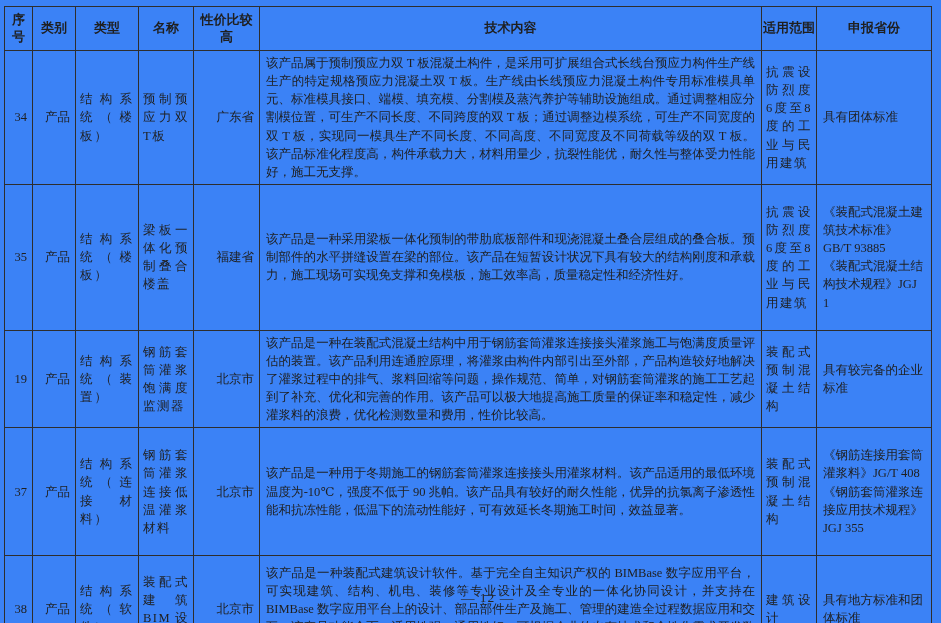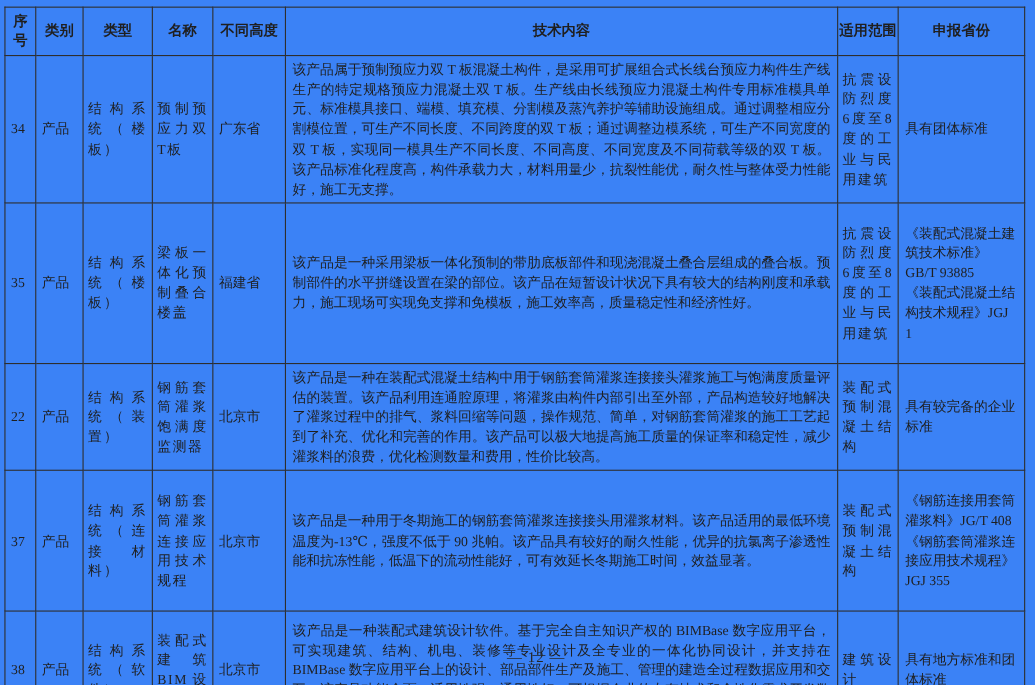--- a/index.html
+++ b/index.html
@@ -24,21 +24,21 @@
     overflow:hidden;
     word-break:break-word;
   }
   .doc-table th{
     font-weight:bold;
     font-size:13px;
     text-align:center;
     padding:2px 1px;
     line-height:1.3;
   }
-  td.c-no,td.c-cat,td.c-prov{text-align:left;}
+  td.c-no,td.c-cat,td.c-prov{text-align:right;}
   td.c-type,td.c-name{
     text-align:justify;
     letter-spacing:2px;
     padding:2px 4px;
   }
   td.c-name{letter-spacing:1.5px;font-family:Liberation Serif, serif;}
   td.c-content{
     text-align:justify;
     padding:3px 6px;
   }
@@ -83,21 +83,21 @@
       <col style="width:502px">
       <col style="width:55px">
       <col style="width:115px">
     </colgroup>
     <thead>
       <tr class="h-header">
         <th>序号</th>
         <th>类别</th>
         <th>类型</th>
         <th>名称</th>
-        <th>不同高度</th>
+        <th>性价比较高</th>
         <th>技术内容</th>
         <th>适用范围</th>
         <th>申报省份</th>
       </tr>
     </thead>
     <tbody>
       <tr class="h-r0">
         <td class="c-no">34</td>
         <td class="c-cat">产品</td>
         <td class="c-type">结构系统（楼板）</td>
@@ -113,36 +113,36 @@
         <td class="c-type">结构系统（楼板）</td>
         <td class="c-name">梁板一体化预制叠合楼盖</td>
         <td class="c-prov">福建省</td>
         <td class="c-content">该产品是一种采用梁板一体化预制的带肋底板部件和现浇混凝土叠合层组成的叠合板。预制部件的水平拼缝设置在梁的部位。该产品在短暂设计状况下具有较大的结构刚度和承载力，施工现场可实现免支撑和免模板，施工效率高，质量稳定性和经济性好。</td>
         <td class="c-scope">抗震设防烈度6度至8度的工业与民用建筑</td>
         <td class="c-std">《装配式混凝土建筑技术标准》
 GB/T 93885
 《装配式混凝土结构技术规程》JGJ 1</td>
       </tr>
       <tr class="h-r2">
-        <td class="c-no">22</td>
+        <td class="c-no">19</td>
         <td class="c-cat">产品</td>
         <td class="c-type">结构系统（装置）</td>
         <td class="c-name">钢筋套筒灌浆饱满度监测器</td>
         <td class="c-prov">北京市</td>
         <td class="c-content">该产品是一种在装配式混凝土结构中用于钢筋套筒灌浆连接接头灌浆施工与饱满度质量评估的装置。该产品利用连通腔原理，将灌浆由构件内部引出至外部，产品构造较好地解决了灌浆过程中的排气、浆料回缩等问题，操作规范、简单，对钢筋套筒灌浆的施工工艺起到了补充、优化和完善的作用。该产品可以极大地提高施工质量的保证率和稳定性，减少灌浆料的浪费，优化检测数量和费用，性价比较高。</td>
         <td class="c-scope">装配式预制混凝土结构</td>
         <td class="c-std">具有较完备的企业标准</td>
       </tr>
       <tr class="h-r3">
         <td class="c-no">37</td>
         <td class="c-cat">产品</td>
         <td class="c-type">结构系统（连接材料）</td>
-        <td class="c-name">钢筋套筒灌浆连接应用技术规程</td>
+        <td class="c-name">钢筋套筒灌浆连接低温灌浆材料</td>
         <td class="c-prov">北京市</td>
-        <td class="c-content">该产品是一种用于冬期施工的钢筋套筒灌浆连接接头用灌浆材料。该产品适用的最低环境温度为-13℃，强度不低于 90 兆帕。该产品具有较好的耐久性能，优异的抗氯离子渗透性能和抗冻性能，低温下的流动性能好，可有效延长冬期施工时间，效益显著。</td>
+        <td class="c-content">该产品是一种用于冬期施工的钢筋套筒灌浆连接接头用灌浆材料。该产品适用的最低环境温度为-10℃，强度不低于 90 兆帕。该产品具有较好的耐久性能，优异的抗氯离子渗透性能和抗冻性能，低温下的流动性能好，可有效延长冬期施工时间，效益显著。</td>
         <td class="c-scope">装配式预制混凝土结构</td>
         <td class="c-std">《钢筋连接用套筒灌浆料》JG/T 408
 《钢筋套筒灌浆连接应用技术规程》JGJ 355</td>
       </tr>
       <tr class="h-r4">
         <td class="c-no">38</td>
         <td class="c-cat">产品</td>
         <td class="c-type">结构系统（软件）</td>
         <td class="c-name">装配式建筑BIM设计软件</td>
         <td class="c-prov">北京市</td>

